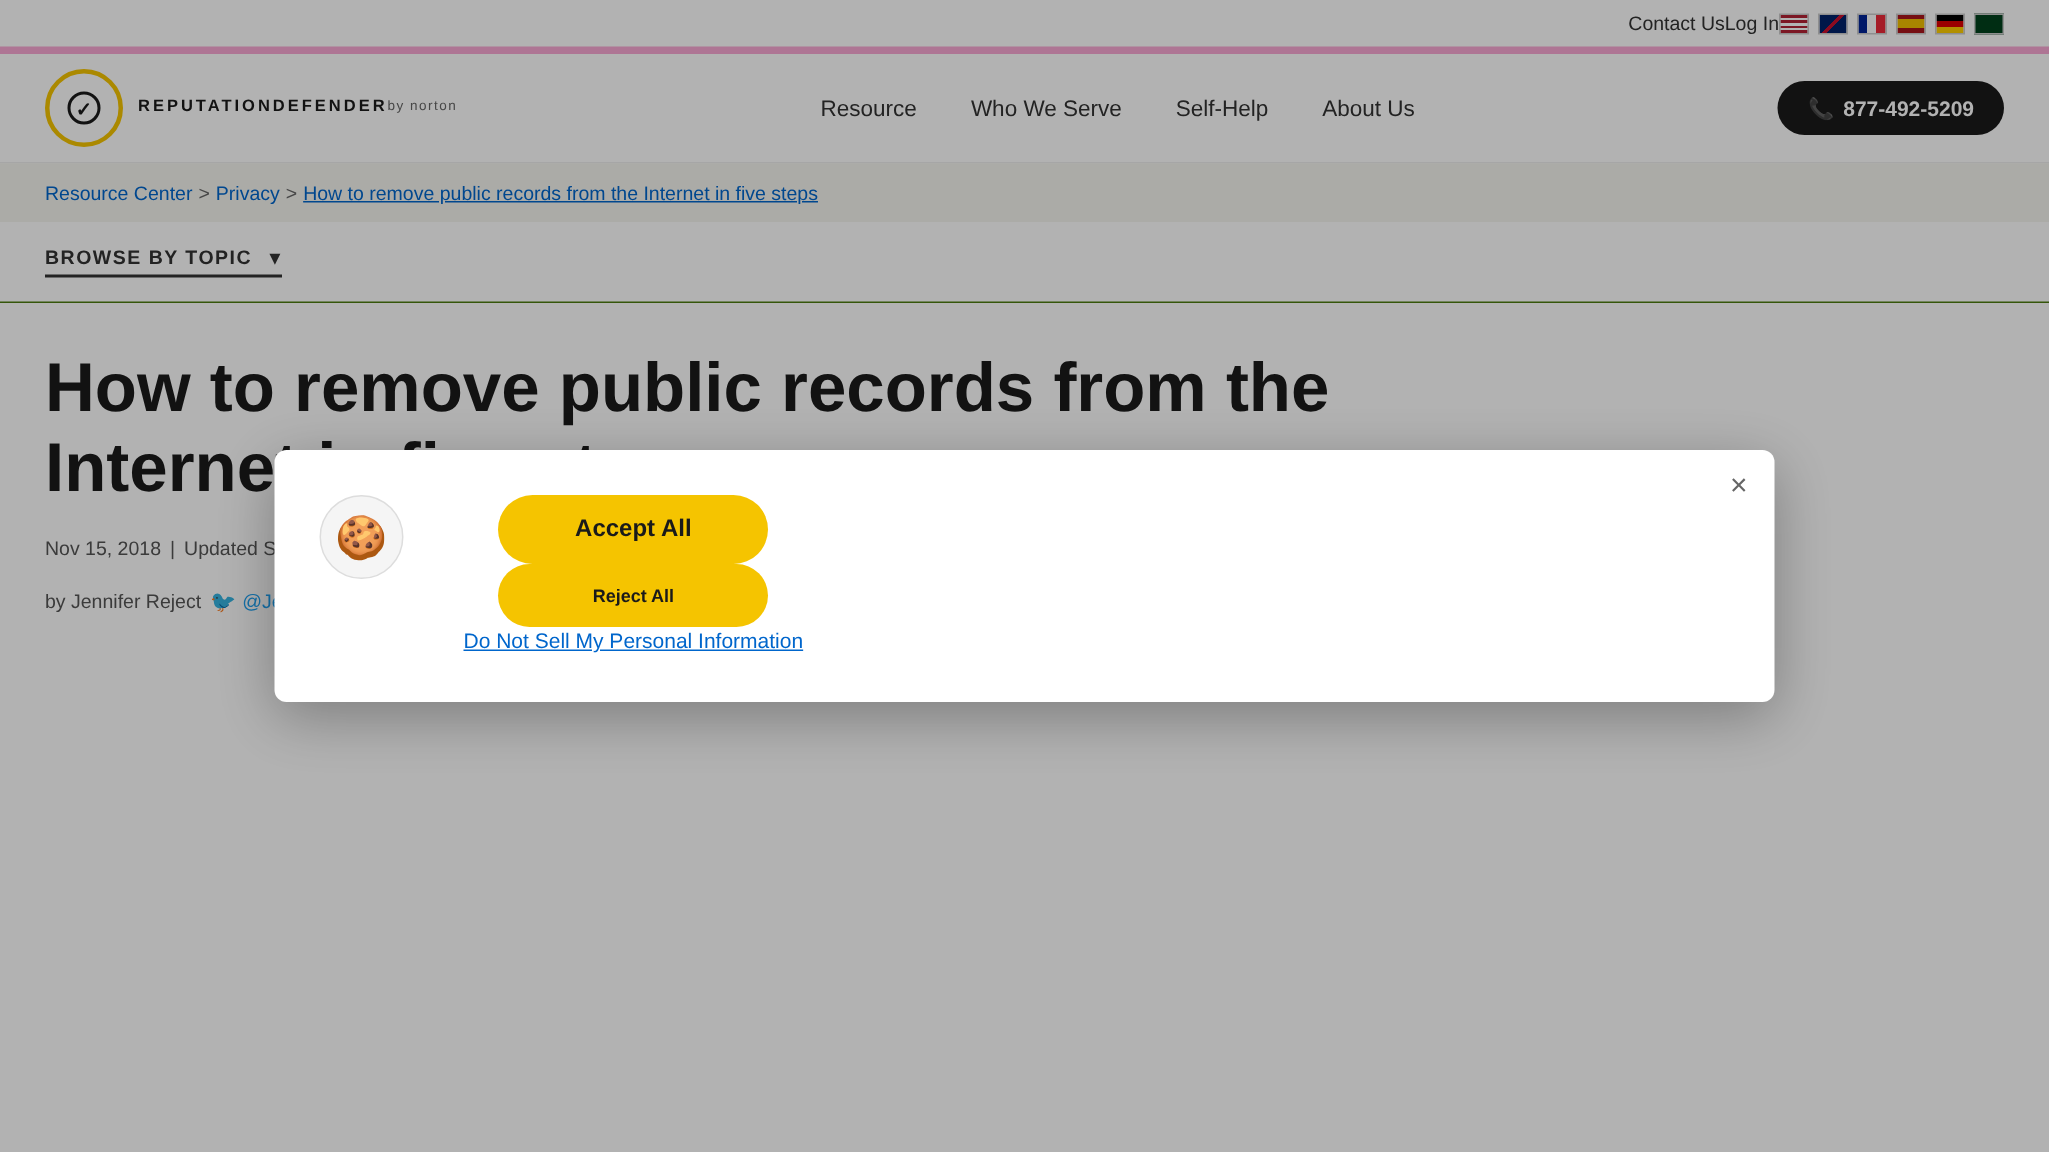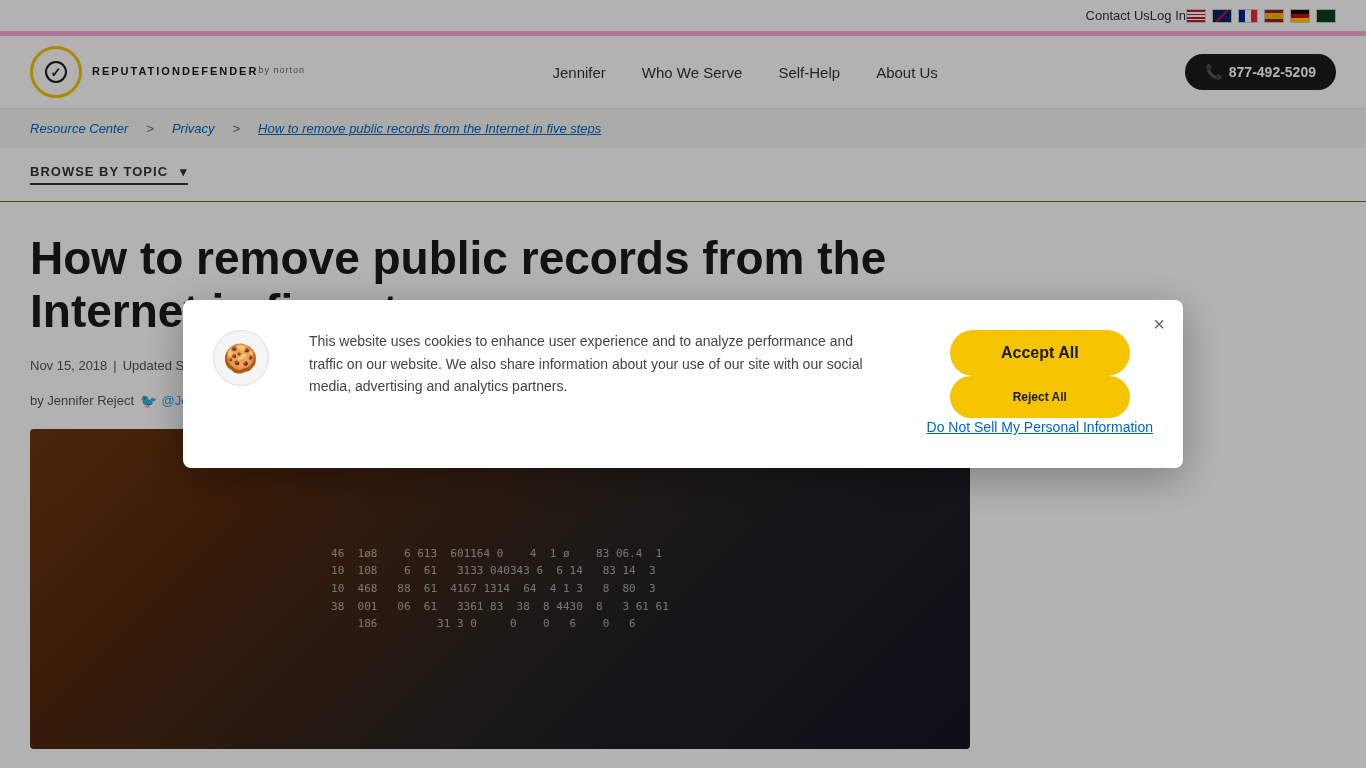--- a/index.html
+++ b/index.html
@@ -70,21 +70,21 @@
       display: flex;
       align-items: center;
       gap: 6px;
     }
 
     
     .breadcrumb-bar {
       background: #f5f5f0;
       padding: 12px 30px;
     }
-    .breadcrumb { display: flex; align-items: flex-start; gap: 18px; font-size: 13px; font-style: italic; }
+    .breadcrumb { display: flex; align-items: flex-start; gap: 4px; font-size: 13px; }
     .breadcrumb a { color: #0066cc; text-decoration: none; }
     .breadcrumb .separator { color: #666; }
     .breadcrumb .current { color: #0066cc; text-decoration: underline; font-weight: 500; }
 
     
     .browse-topic {
       padding: 16px 30px;
       border-bottom: 1px solid #4d7c0f;
     }
     .browse-topic-btn {
@@ -251,21 +251,21 @@
       <div class="logo-check"></div>
     </div>
     <div class="logo-text">
       <span class="logo-brand">REPUTATION</span>
       <span class="logo-brand">DEFENDER</span>
       <span class="logo-norton">by norton</span>
     </div>
   </div>
 
   <nav class="nav-links">
-    <a href="#">Jennifer</a>
+    <a href="#">Resource</a>
     <a href="#">Who We Serve</a>
     <a href="#">Self-Help</a>
     <a href="#">About Us</a>
   </nav>
 
   <button class="phone-btn">
     <span>📞</span>
     <span>877-492-5209</span>
   </button>
 </div>
@@ -295,40 +295,28 @@
     <span>Updated Sep 13, 2022</span>
   </div>
   <div class="article-meta">
     <span>by Jennifer Reject</span>
     <a href="#" class="twitter-link">
       <span class="twitter-icon">🐦</span>
       <span>@JenBridgesRD</span>
     </a>
   </div>
 
-  <div class="article-image">
-    <div class="article-image-overlay">
-      <div class="matrix-text">46  1ø8    6 613  601164 0    4  1 ø    83 06.4  1
-10  108    6  61   3133 040343 6  6 14   83 14  3
-10  468   88  61  4167 1314  64  4 1 3   8  80  3
-38  001   06  61   3361 83  38  8 4430  8   3 61 61
-    186         31 3 0     0    0   6    0   6</div>
-    </div>
-  </div>
 </div>
 
 <div class="modal-overlay">
   <div class="cookie-modal">
     <button class="close-btn">×</button>
 
     <div class="cookie-icon">🍪</div>
 
-    <div class="cookie-content">
-      <p class="cookie-text">This website uses cookies to enhance user experience and to analyze performance and traffic on our website. We also share information about your use of our site with our social media, advertising and analytics partners.</p>
-    </div>
 
     <div class="cookie-actions">
       <button class="btn-accept">Accept All</button>
       <button class="btn-reject">Reject All</button>
       <button class="do-not-sell">Do Not Sell My Personal Information</button>
     </div>
   </div>
 </div>
 
 </body></html>

